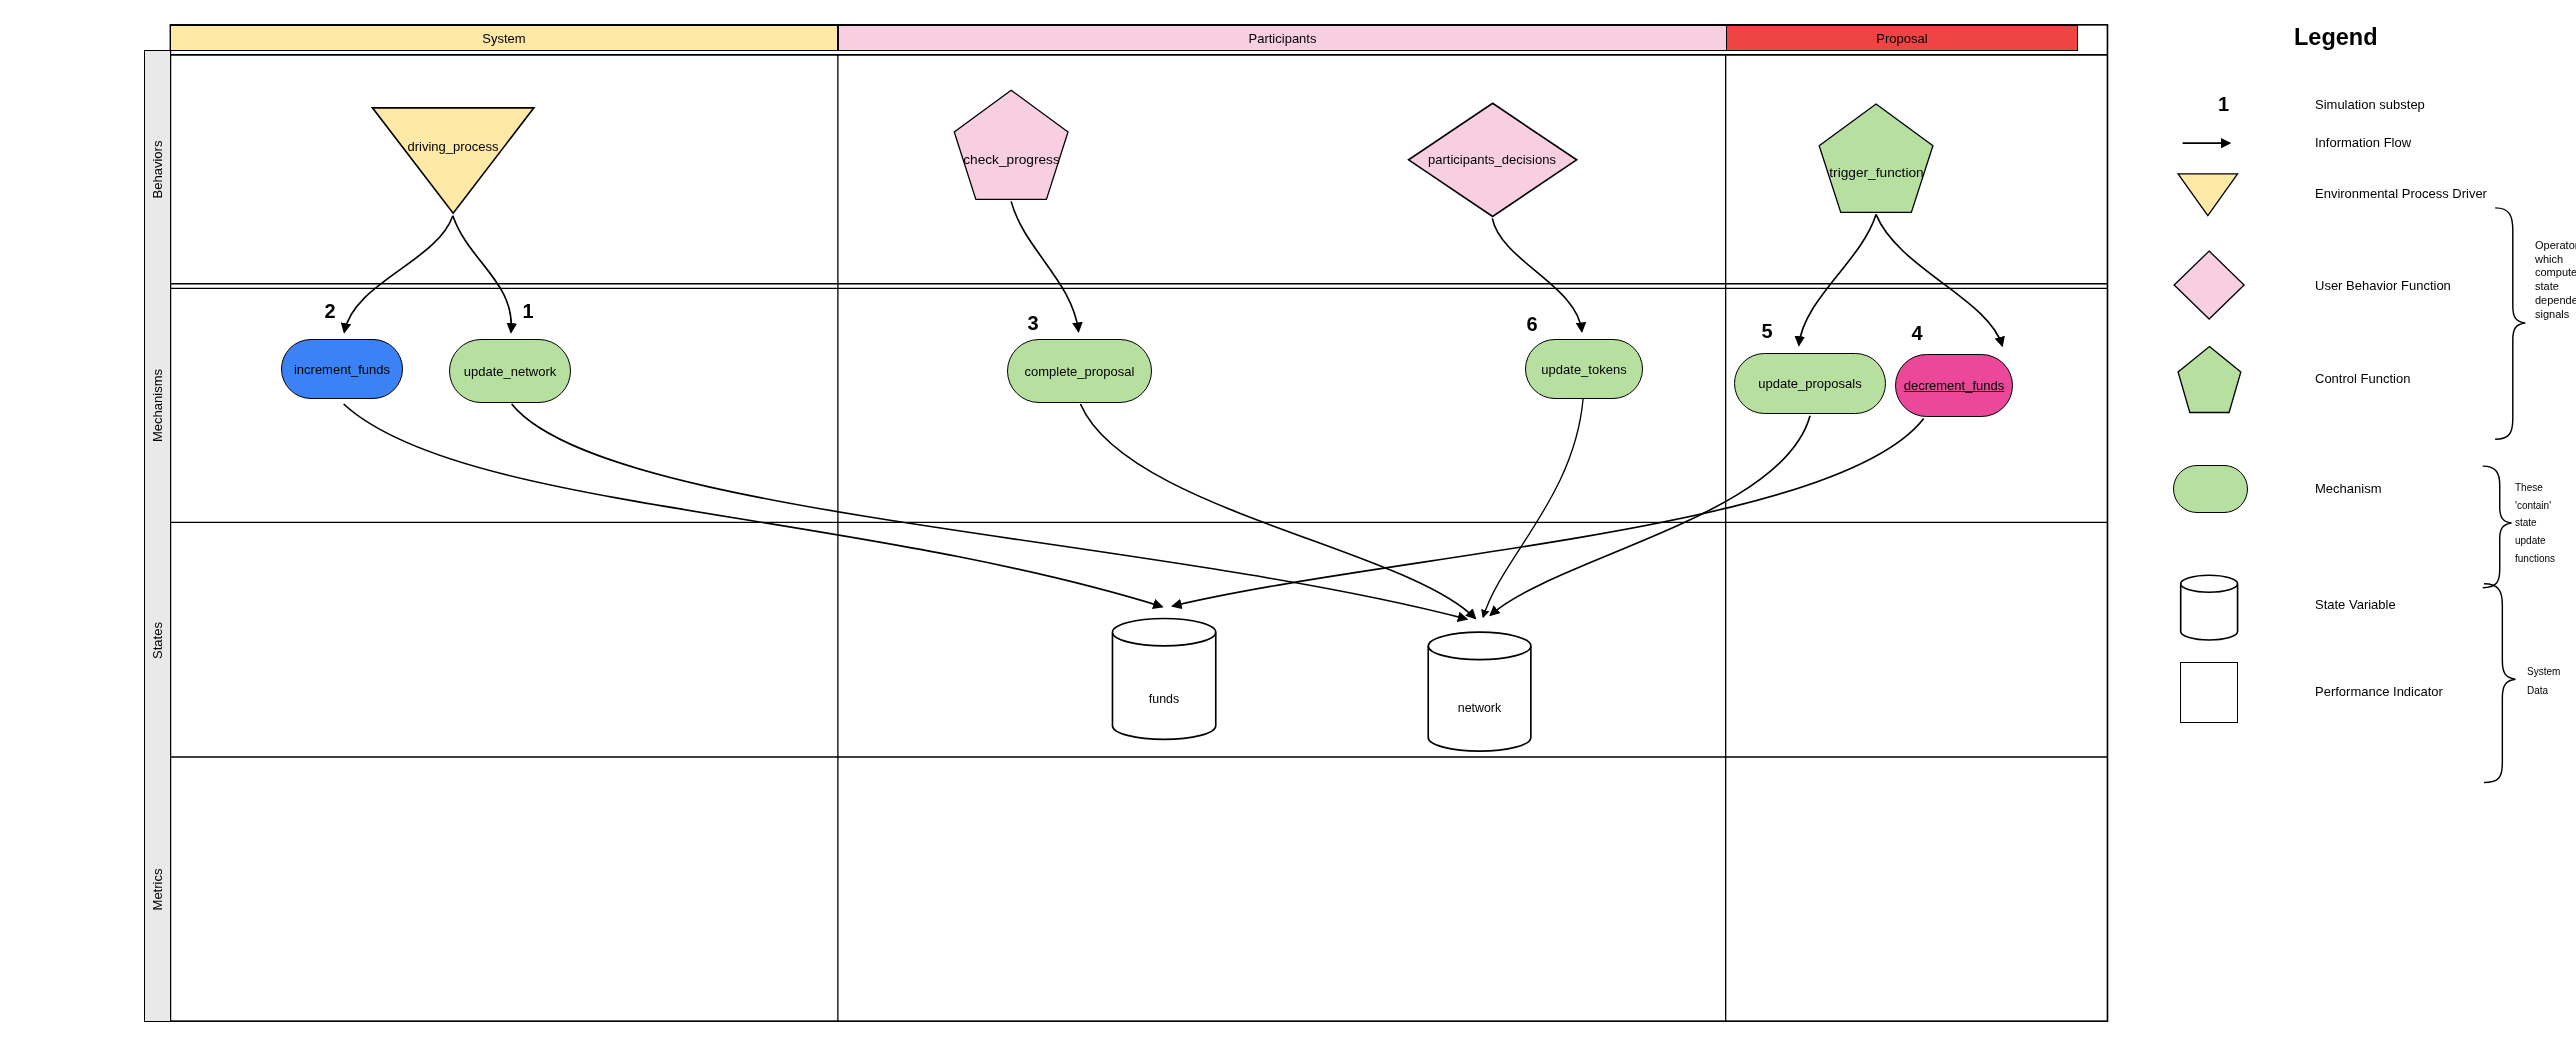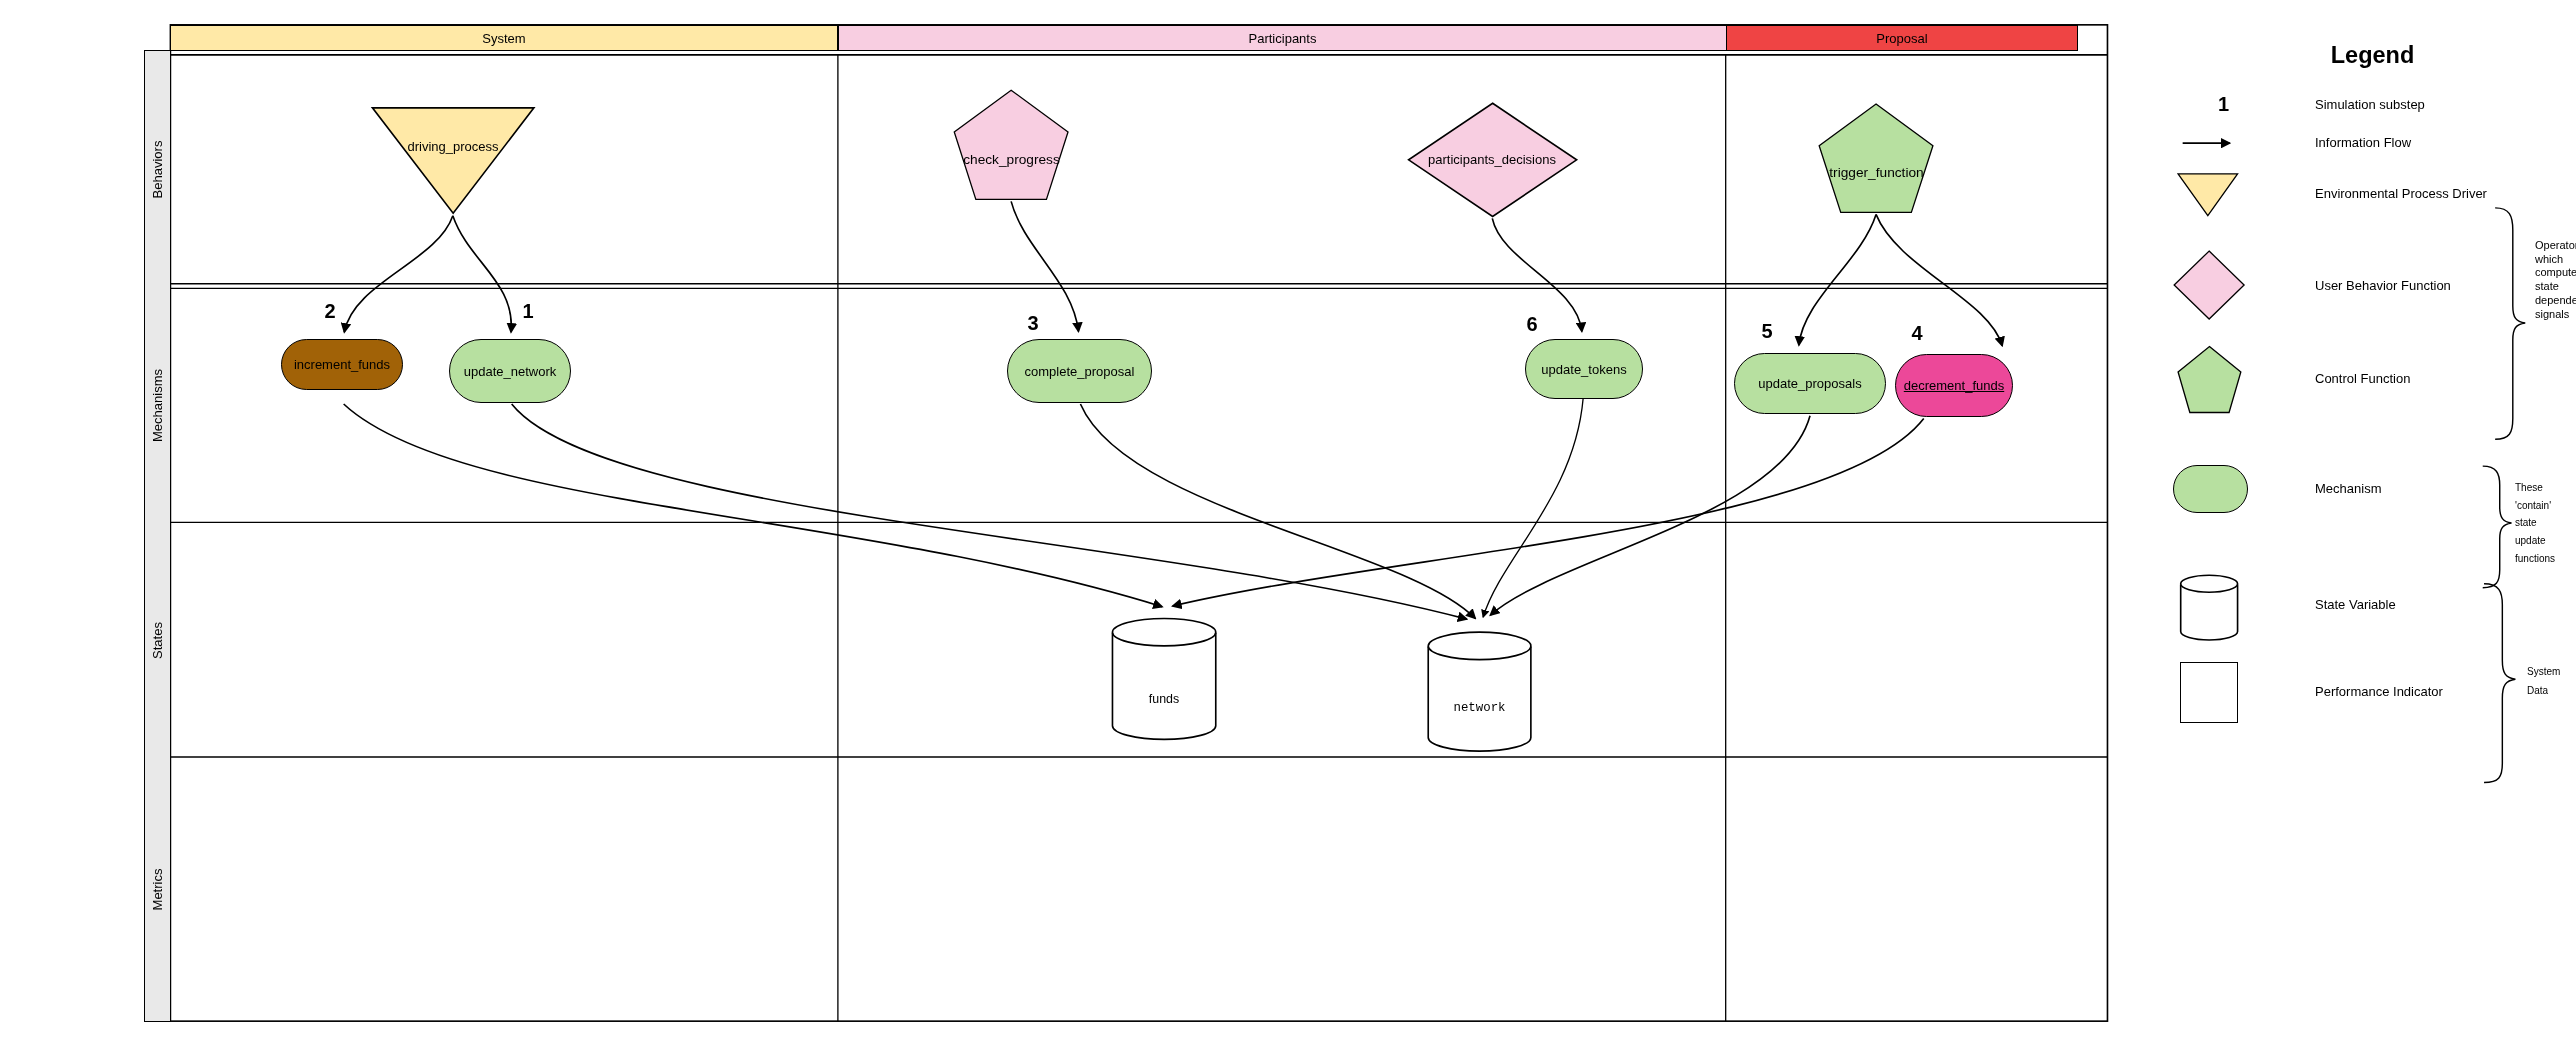--- a/index.html
+++ b/index.html
@@ -15,21 +15,21 @@
   .rowlabel{position:absolute;left:144px;width:27px;display:flex;align-items:center;justify-content:center;
             font-size:13px;}
   .rowlabel > span{transform:rotate(-90deg);white-space:nowrap;}
   
   .stadium{position:absolute;border:1.6px solid #000;border-radius:39px;box-sizing:border-box;
            display:flex;align-items:center;justify-content:center;font-size:13px;}
   .shape-label{position:absolute;text-align:center;font-size:13px;line-height:15.7px;}
   .substep{position:absolute;font-weight:bold;font-size:20px;width:26px;text-align:center;}
   .cyl-label{position:absolute;text-align:center;font-size:12.4px;}
   
-  .legend-title{position:absolute;left:2294px;top:42px;width:157px;font-size:23.5px;font-weight:bold;text-align:center;}
+  .legend-title{position:absolute;left:2294px;top:24px;width:157px;font-size:23.5px;font-weight:bold;}
   .legend-label{position:absolute;left:2315px;width:222px;font-size:13px;line-height:15.7px;}
   .legend-sym{position:absolute;font-weight:bold;font-size:20px;width:29px;text-align:center;}
   .annot{position:absolute;font-size:10px;line-height:17.7px;white-space:pre-line;}
   .annot-clip{position:absolute;font-size:11px;line-height:13.7px;white-space:pre-line;
               width:41px;overflow:hidden;}
   .lsquare{position:absolute;background:#fff;border:1.6px solid #000;box-sizing:border-box;}
   .lstadium{position:absolute;border:1.6px solid #000;border-radius:26px;box-sizing:border-box;}
 </style>
 </head>
 <body>
@@ -127,21 +127,21 @@
     </div>
   <div class="rowlabel" style="top:757px;height:264px;">
       <span>Metrics</span>
     </div>
 
   <div class="shape-label" style="left:371px;top:139px;width:164px;">driving_process</div>
   <div class="shape-label" style="left:946px;top:152px;width:131px;font-size:13.7px;">check_progress</div>
   <div class="shape-label" style="left:1420px;top:152px;width:144px;">participants_decisions</div>
   <div class="shape-label" style="left:1811px;top:165px;width:131px;font-size:13.7px;">trigger_function</div>
 
-  <div class="stadium" style="left: 281px; top: 339px; width: 122px; height: 51px; background-color: #a16207;">
+  <div class="stadium" style="left: 281px; top: 339px; width: 122px; height: 60px; background-color: #3b82f6;">
       <span>increment_funds</span>
     </div>
   <div class="stadium" style="left: 449px; top: 339px; width: 122px; height: 64px; background-color: rgb(183, 224, 160);">
       <span>update_network</span>
     </div>
   <div class="stadium" style="left: 1007px; top: 339px; width: 145px; height: 64px; background-color: rgb(183, 224, 160);">
       <span>complete_proposal</span>
     </div>
   <div class="stadium" style="left: 1525px; top: 339px; width: 118px; height: 60px; background-color: rgb(183, 224, 160); text-align: right;">
       <span>update_tokens</span>
@@ -154,21 +154,21 @@
     </div>
 
   <div class="substep" style="left:317px;top:300px;">2</div>
   <div class="substep" style="left:515px;top:300px;">1</div>
   <div class="substep" style="left:1020px;top:312px;">3</div>
   <div class="substep" style="left:1519px;top:313px;">6</div>
   <div class="substep" style="left:1754px;top:320px;">5</div>
   <div class="substep" style="left:1904px;top:322px;">4</div>
 
   <div class="cyl-label" style="left:1111px;top:685px;width:106px;margin-top:7px;">funds</div>
-  <div class="cyl-label" style="left:1427px;top:701px;width:105px;font-family:Liberation Mono, monospace;">network</div>
+  <div class="cyl-label" style="left:1427px;top:701px;width:105px;">network</div>
 
   <div class="legend-title">Legend</div>
 
   <div class="legend-sym" style="left:2209px;top:93px;">1</div>
   <div class="lstadium" style="left: 2173px; top: 465px; width: 75px; height: 48px; background-color: rgb(183, 224, 160);"></div>
   <div class="lsquare" style="left:2180px;top:662px;width:58px;height:61px;"></div>
 
   <div class="legend-label" style="top:97px;">Simulation substep</div>
   <div class="legend-label" style="top:135px;">Information Flow</div>
   <div class="legend-label" style="top:186px;">Environmental Process Driver</div>

